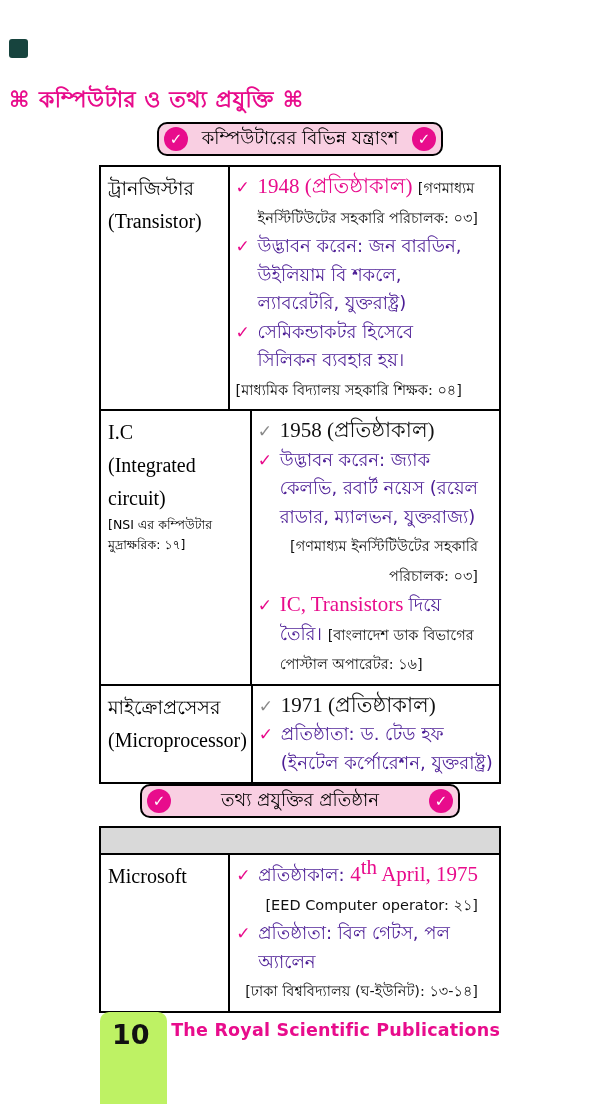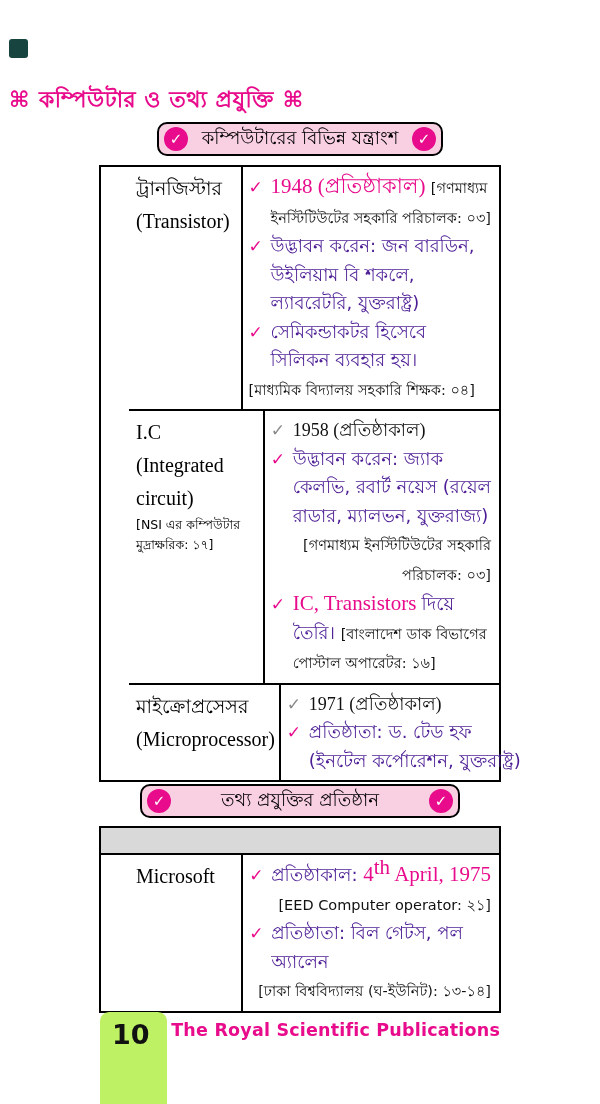--- a/index.html
+++ b/index.html
@@ -28,39 +28,39 @@
     width:24px; height:24px; border-radius:50%; background:#e80c8c; color:#fff;
     display:flex; align-items:center; justify-content:center;
     font-size:15px; font-weight:bold; flex:0 0 auto;
   }
   .banner-label { flex:1; text-align:center; font-size:18px; font-weight:400; color:#000; }
 
   .table { position:absolute; left:99px; width:402px; border:2.5px solid #000; background:#fff; }
   .table.t1 { top:165px; }
   .table.t2 { top:826px; }
   .header-row { height:27px; background:#d9d9d9; border-bottom:2px solid #000; }
-  .trow { display:flex; border-bottom:2px solid #000;margin-left:28px; }
+  .trow { display:flex; border-bottom:2px solid #000; }
   .trow:last-child { border-bottom:none; }
   .tcell.term { width:182px; border-right:2px solid #000; padding:5px 4px 5px 7px; }
-  .tcell.detail { flex:1; padding:5px 8px 5px 6px; }
+  .tcell.detail { flex:1; padding:5px 21px 5px 6px; }
 
   .term-line.bn { font-size:19px; line-height:33px; }
   .term-line.en { font-family:"Liberation Serif","DejaVu Serif",serif; font-size:20px; line-height:33px; }
   .term-line.note { font-size:12.5px; line-height:20px; }
 
   .dline { font-size:18px; line-height:28.5px; white-space:nowrap; }
   .dline.indent { padding-left:22px; }
   .dline.right { text-align:right; white-space:normal; }
   .check { display:inline-block; width:17px; margin-right:5px; font-size:17px; font-weight:bold; }
   .check.m { color:#e80c8c; }
   .check.g { color:#8a8a8a; }
   .part.m  { color:#4c1d95; }
   .part.mb { color:#e80c8c; font-family:"Liberation Serif","DejaVu Serif",serif; font-size:21px; }
   .part.k  { color:#111; font-size:14.5px; }
-  .part.kb { color:#111; font-family:"Liberation Serif","DejaVu Serif",serif; font-size:18px; }
+  .part.kb { color:#111; font-family:"Liberation Serif","DejaVu Serif",serif; font-size:21px; }
   sup.part { font-size:12px; vertical-align:super; line-height:0; }
 
   .page-tab {
     position:absolute; left:100px; top:1012px; width:67px; height:92px;
     background:#bef264; border-radius:9px 9px 0 0;
   }
   .page-num {
     display:block; padding:7px 0 0 12px; font-size:27px; font-weight:bold; color:#111;
   }
   .publisher {

